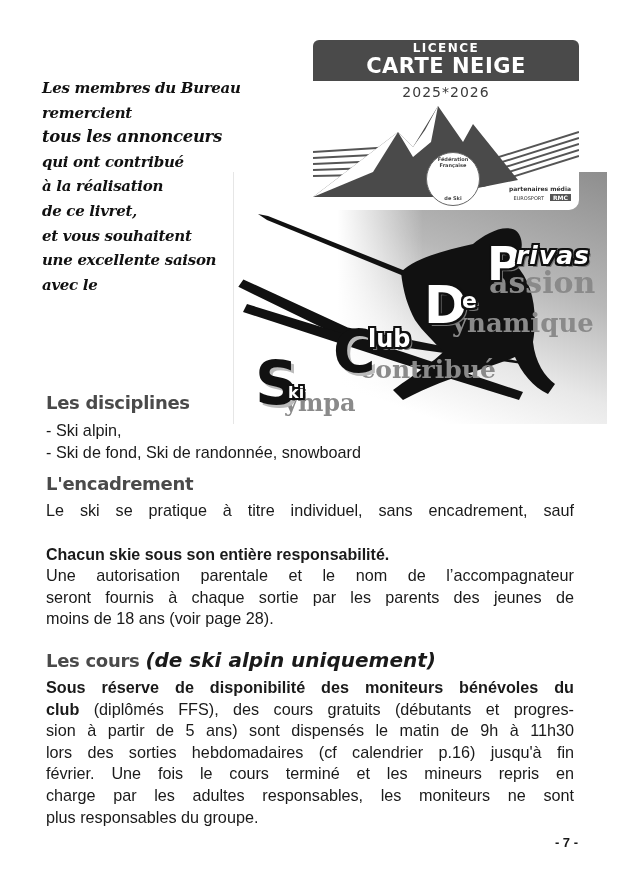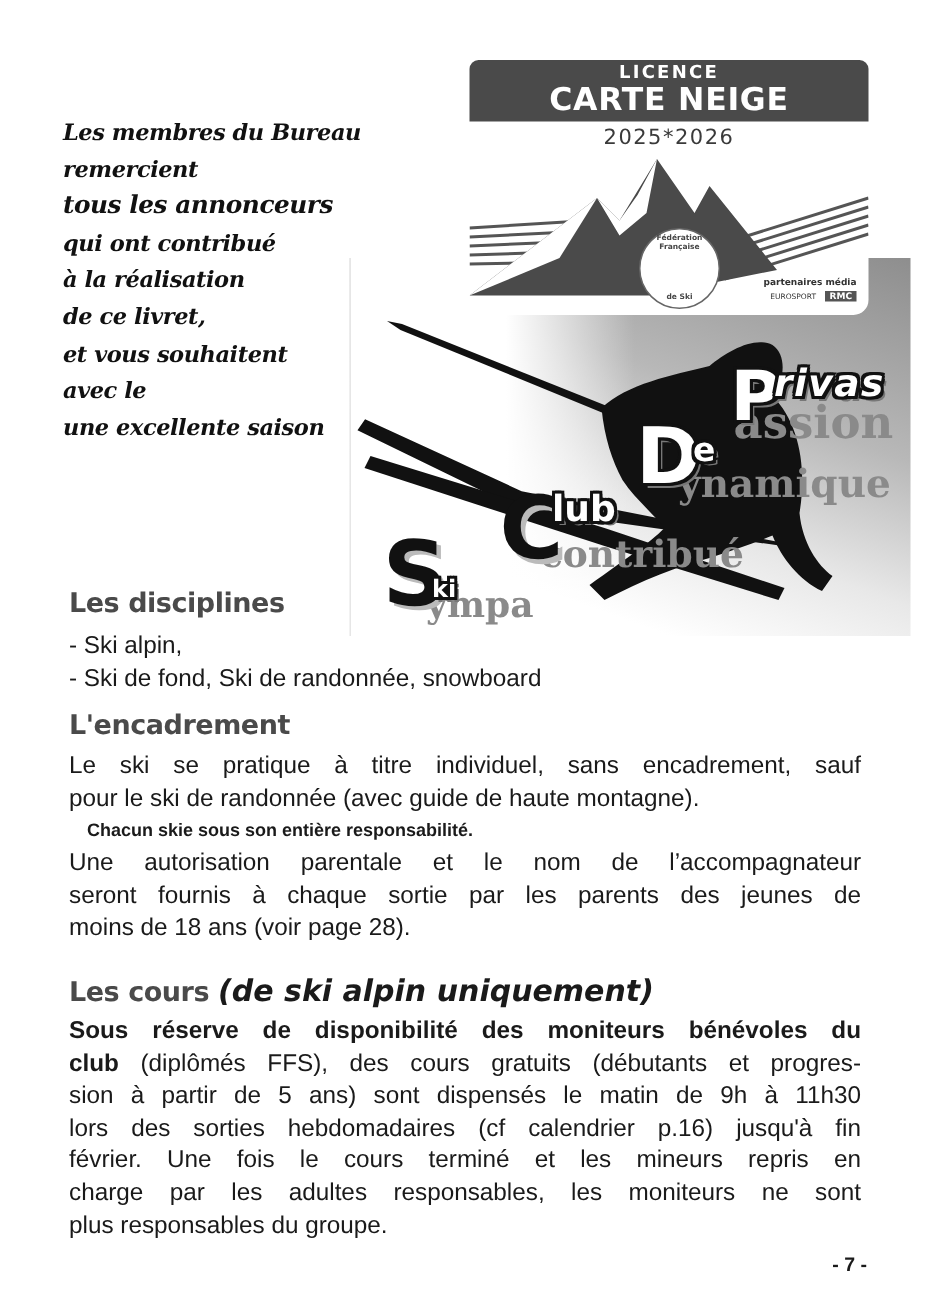--- a/index.html
+++ b/index.html
@@ -36,37 +36,37 @@
   .white-out{color:#fff;font-family:"DejaVu Sans",sans-serif;
     text-shadow:-2px 0 #111,2px 0 #111,0 -2px #111,0 2px #111,-2px -2px #111,2px 2px #111,-2px 2px #111,2px -2px #111,3px 3px 0 #777;}
   .black-big{color:#111;font-family:"DejaVu Sans",sans-serif;text-shadow:3px 3px 0 #bbb;}
 
   
   .h{position:absolute;left:46px;font-family:"DejaVu Sans",sans-serif;font-weight:bold;font-size:18px;color:#4a4a4a;letter-spacing:-0.3px;}
   .h .sub{font-size:20px;font-style:italic;color:#1a1a1a;font-weight:bold;letter-spacing:0;}
   .p{position:absolute;left:46px;width:528px;font-family:"Liberation Sans",sans-serif;font-size:16.2px;line-height:21.6px;color:#1a1a1a;text-align:justify;}
   .p .ln{display:block;text-align:justify;text-align-last:justify;white-space:nowrap;}
   .p .ln.last{text-align-last:left;}
-  .small-bold{position:absolute;left:46px;font-family:"Liberation Sans",sans-serif;font-weight:bold;font-size:12px;color:#1a1a1a;margin-left:12px;}
+  .small-bold{position:absolute;left:46px;font-family:"Liberation Sans",sans-serif;font-weight:bold;font-size:16px;color:#1a1a1a;}
   .pageno{position:absolute;right:43px;top:835px;font-family:"Liberation Sans",sans-serif;font-weight:bold;font-size:13px;}
   b{font-weight:bold;}
 </style>
 </head>
 <body>
 
 <div class="thanks">
   <div>Les membres du Bureau</div>
   <div>remercient</div>
   <div class="big">tous les annonceurs</div>
   <div>qui ont contribué</div>
   <div>à la réalisation</div>
   <div>de ce livret,</div>
   <div>et vous souhaitent</div>
+  <div>une excellente saison</div>
   <div>avec le</div>
-  <div>une excellente saison</div>
 </div>
 
 <div class="poster">
   <div class="fadeleft"></div>
   <div class="vline"></div>
 </div>
 
 <svg class="skier" width="374" height="252" viewBox="0 0 374 252">
 
   <path d="M25 42 L35 44 L180 102 L178 107 L34 48 Z" fill="#111"></path>
@@ -128,21 +128,20 @@
 
 <div class="h" style="top:392px;">Les disciplines</div>
 <div class="p" style="top:420px;width:auto;">
   <span class="ln last">- Ski alpin,</span>
   <span class="ln last">- Ski de fond, Ski de randonnée, snowboard</span>
 </div>
 
 <div class="h" style="top:473px;">L'encadrement</div>
 <div class="p" style="top:500px;">
   <span class="ln">Le ski se pratique à titre individuel, sans encadrement, sauf</span>
-  <span class="ln last">pour le ski de randonnée (avec guide de haute montagne).</span>
 </div>
 <div class="small-bold" style="top:546px;">Chacun skie sous son entière responsabilité.</div>
 <div class="p" style="top:565px;">
   <span class="ln">Une autorisation parentale et le nom de l’accompagnateur</span>
   <span class="ln">seront fournis à chaque sortie par les parents des jeunes de</span>
   <span class="ln last">moins de 18 ans (voir page 28).</span>
 </div>
 
 <div class="h" style="top:648px;">
   <span>Les cours</span>

